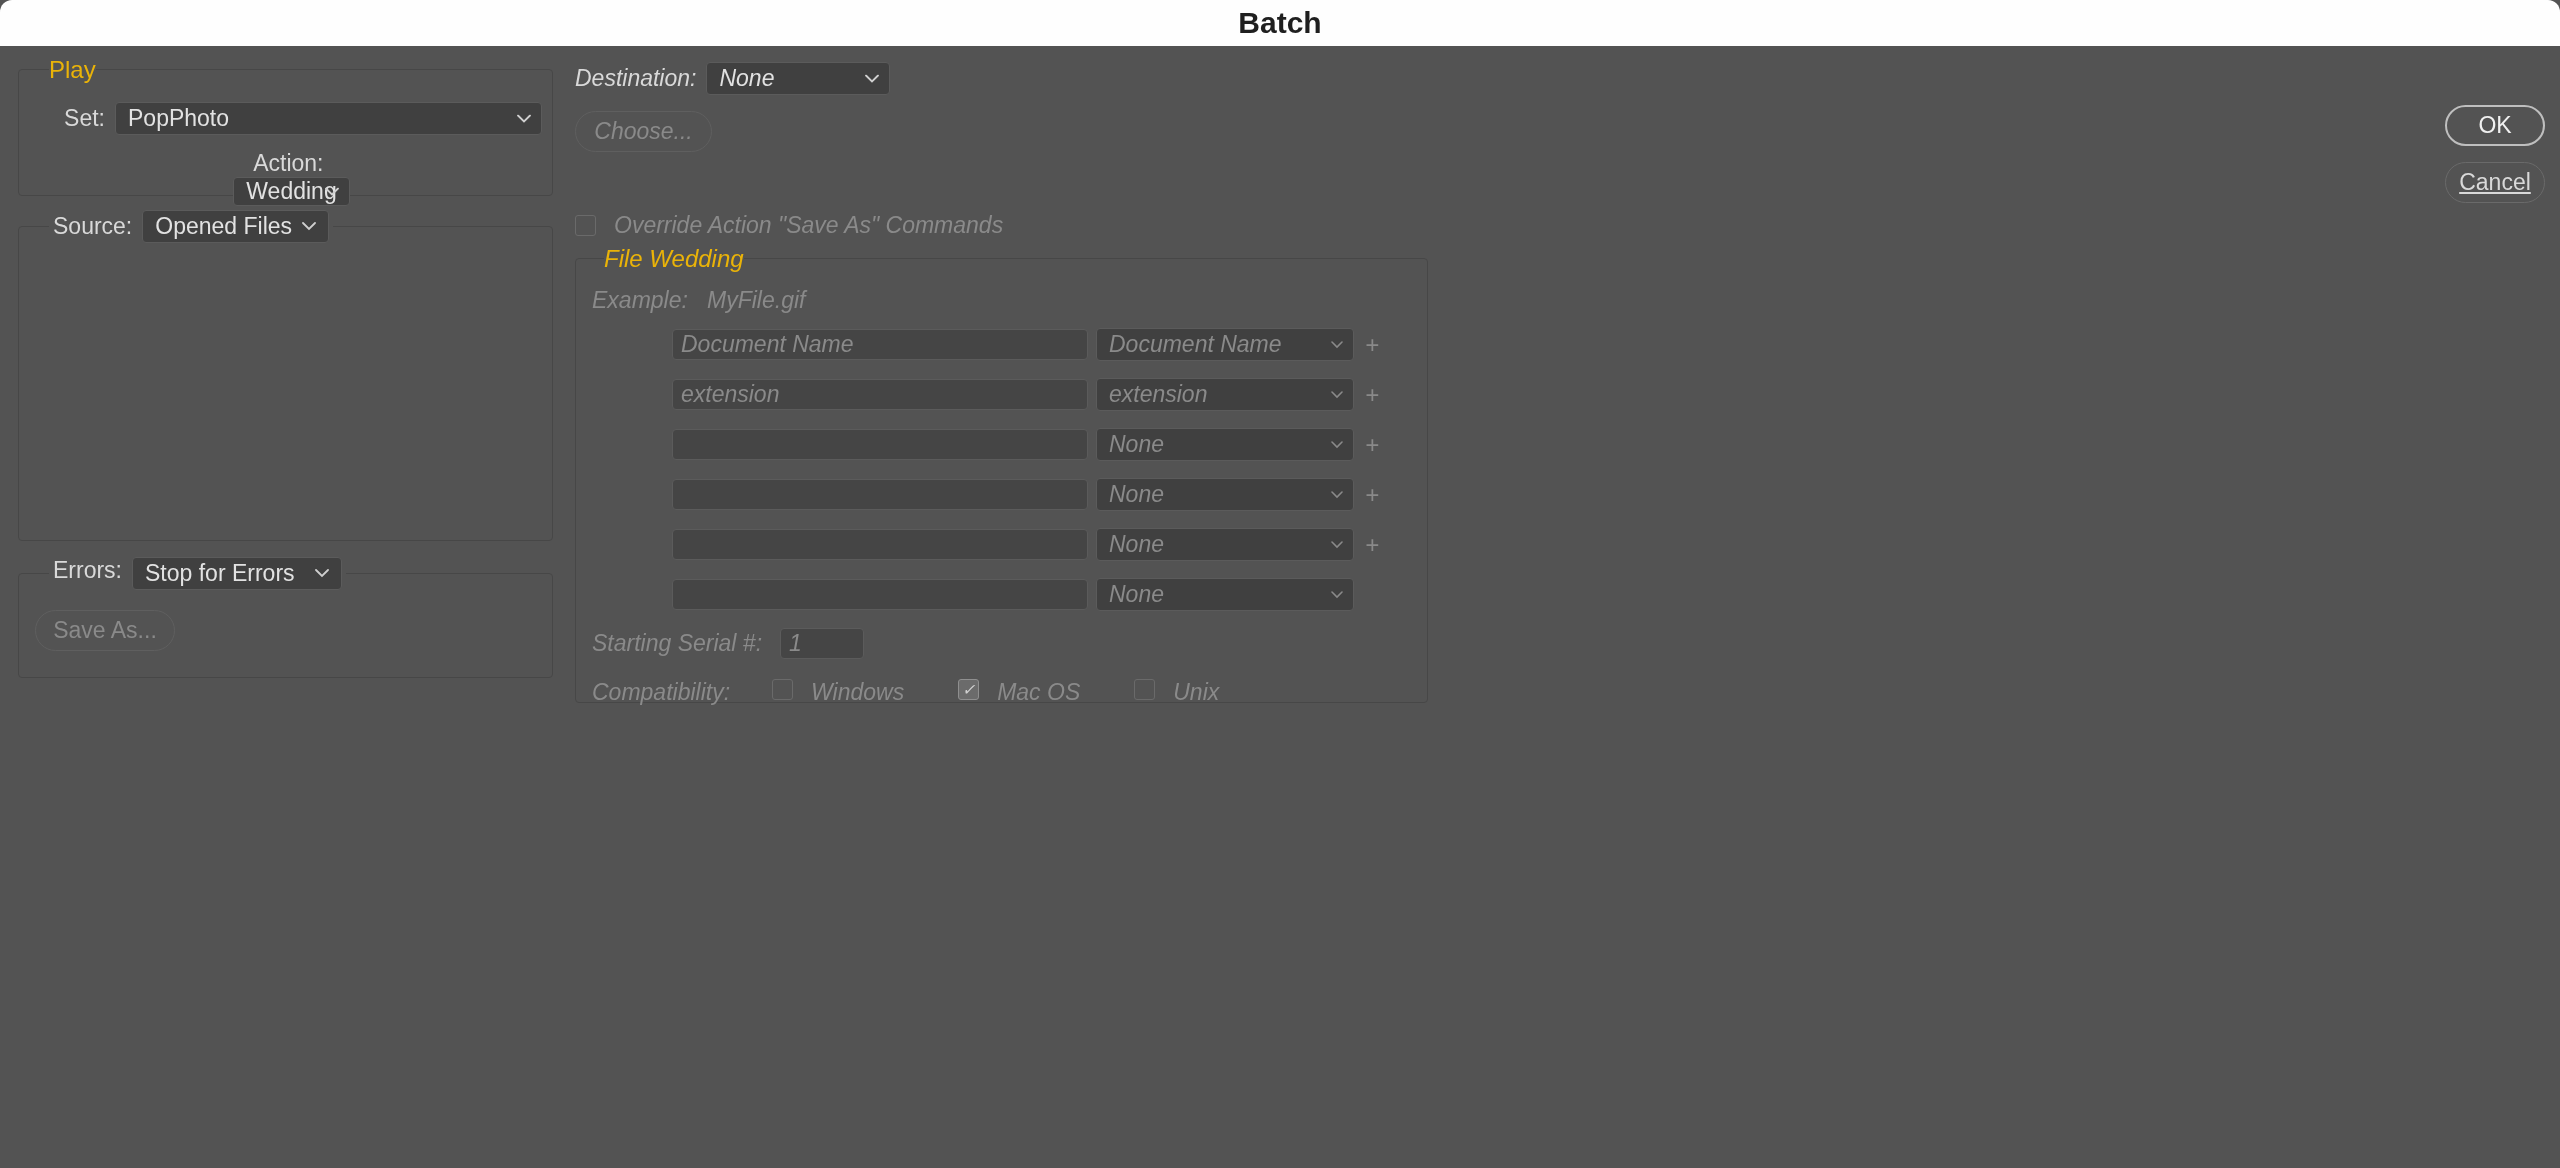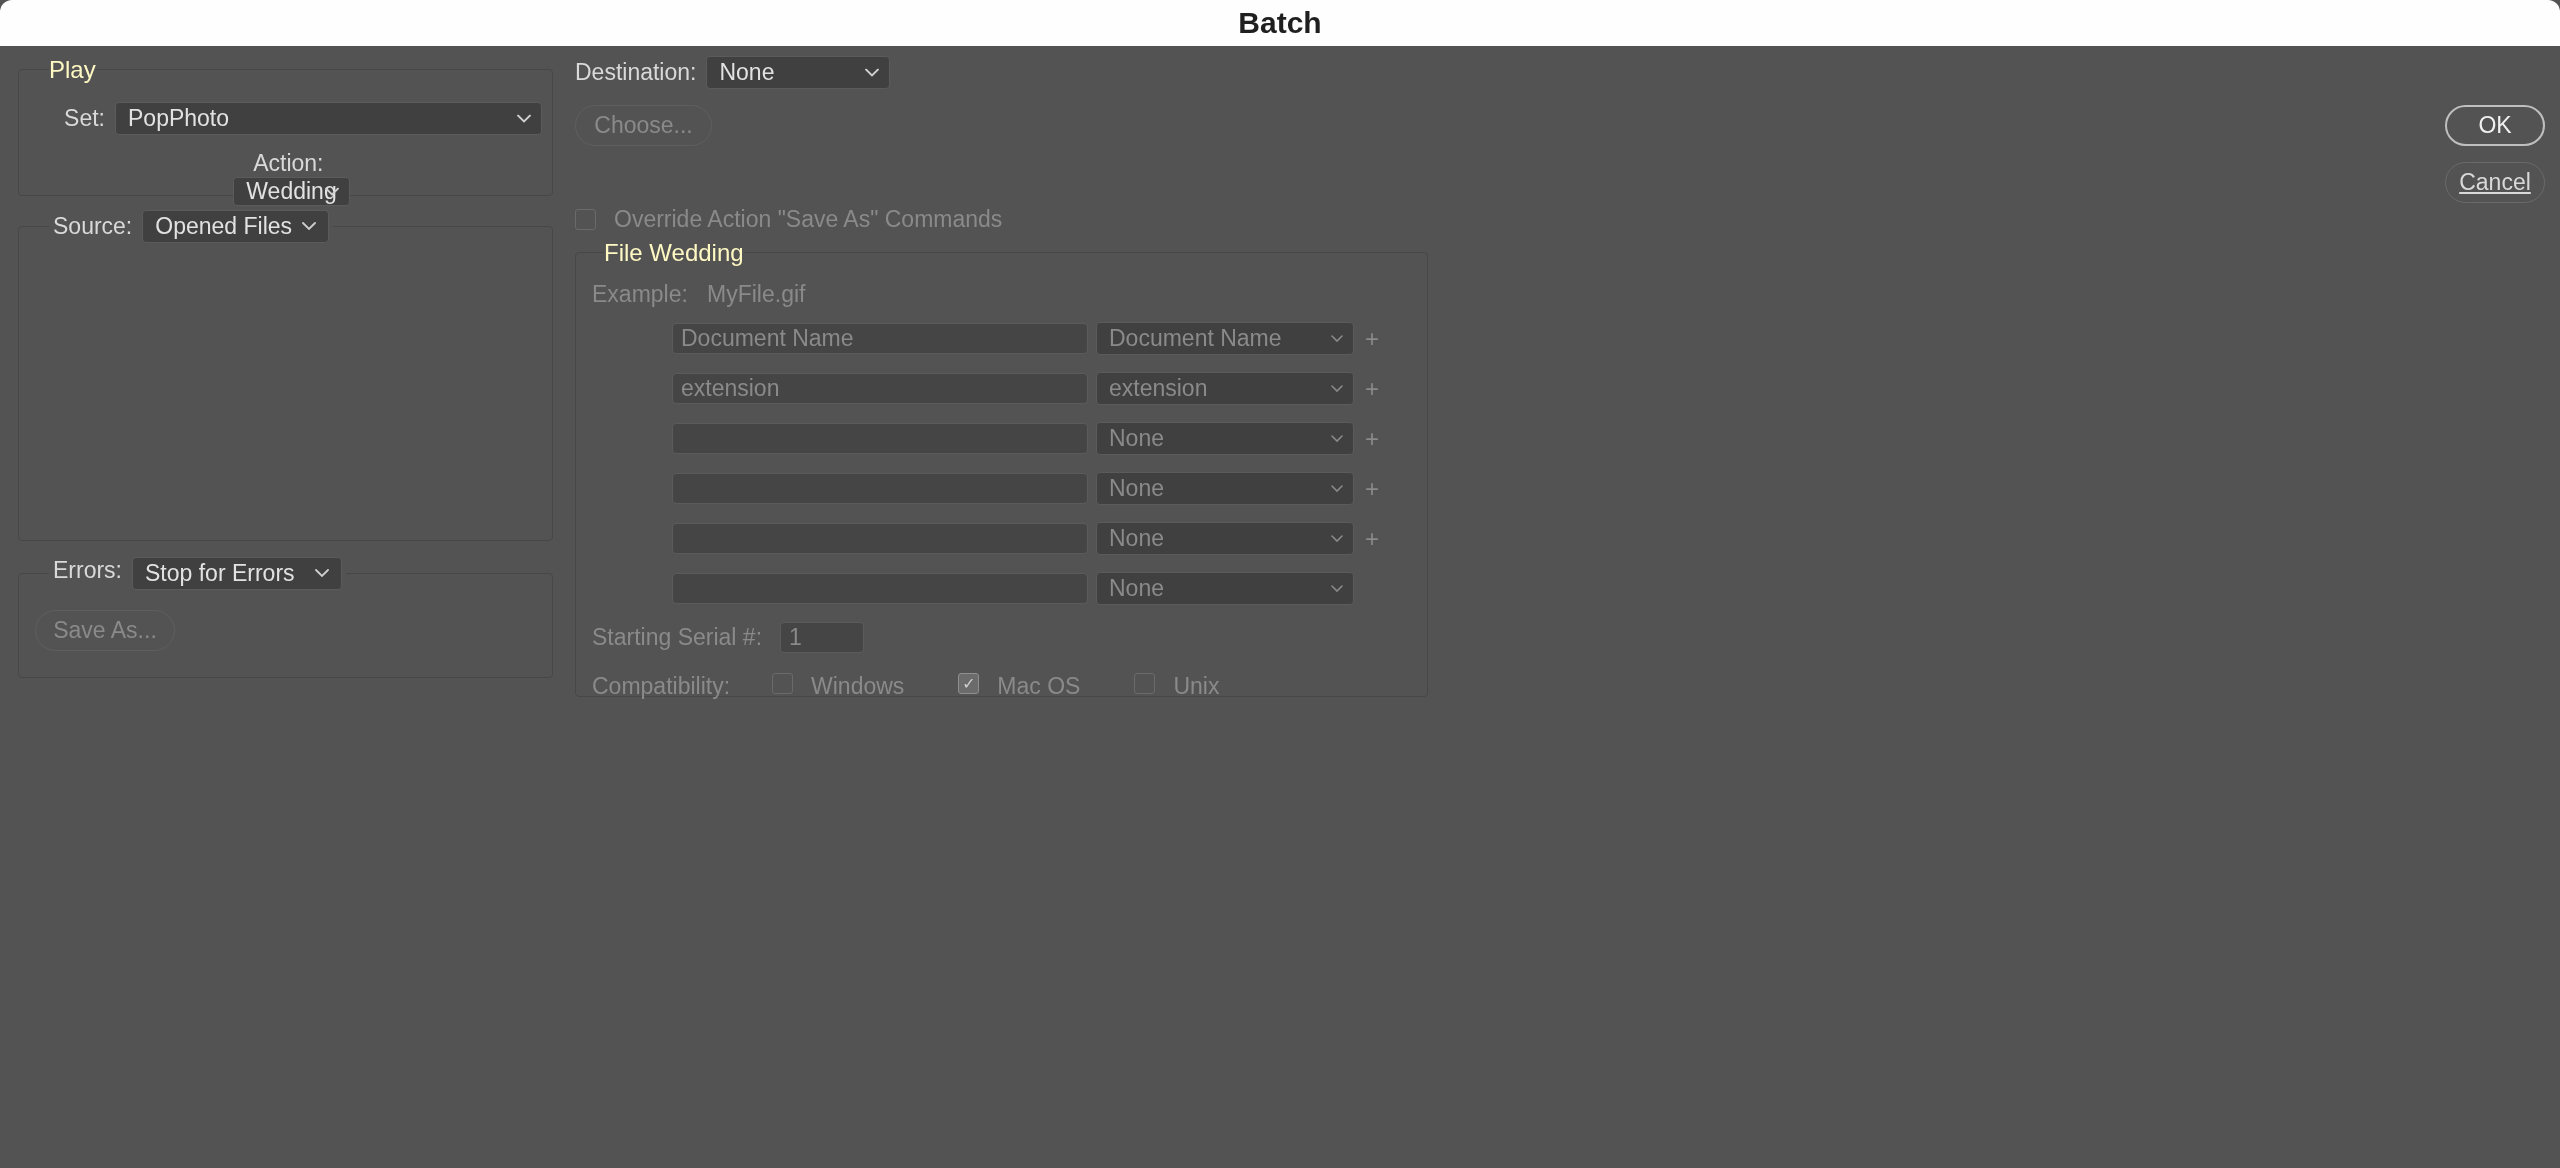--- a/index.html
+++ b/index.html
@@ -6,25 +6,25 @@
   html, body { width: 2560px; height: 1168px; background: #535353; overflow: hidden; }
   .titlebar {
     height: 46px; background: #fefefe; display: flex; align-items: center; justify-content: center;
     border-radius: 12px 12px 0 0;
   }
   .titlebar span { color: #1f1f1f; font-size: 30px; font-weight: 700; }
   .body-area {
     position: relative; width: 100%; height: calc(100% - 46px);
   }
   .col-left { position: absolute; left: 18px; top: 23px; width: 535px; }
-  .col-right { position: absolute; left: 575px; top: 10px; width: 853px; }
+  .col-right { position: absolute; left: 575px; top: 16px; width: 853px; font-style: italic; }
   .col-btns { position: absolute; right: 15px; top: 23px; width: 100px; }
 
   .fieldset { position: relative; border: 1px solid #474747; border-radius: 4px; }
-  .legend { color: #fef9c3; font-size: 24px; position: absolute; top: -14px; background: #535353; }
+  .legend { color: #eab308; font-size: 24px; position: absolute; top: -14px; background: #535353; }
 
   .label { color: #d9d9d9; font-size: 23px; text-align: right; }
   .label.disabled, .disabled { color: #8a8a8a; }
   
   .select {
     background: #404040; border: 1px solid #5b5b5b; border-radius: 4px;
     height: 33px; display: flex; align-items: center; padding: 0 12px;
     color: #e2e2e2; font-size: 23px; position: relative;
   }
   .select.disabled { color: #8a8a8a; }

